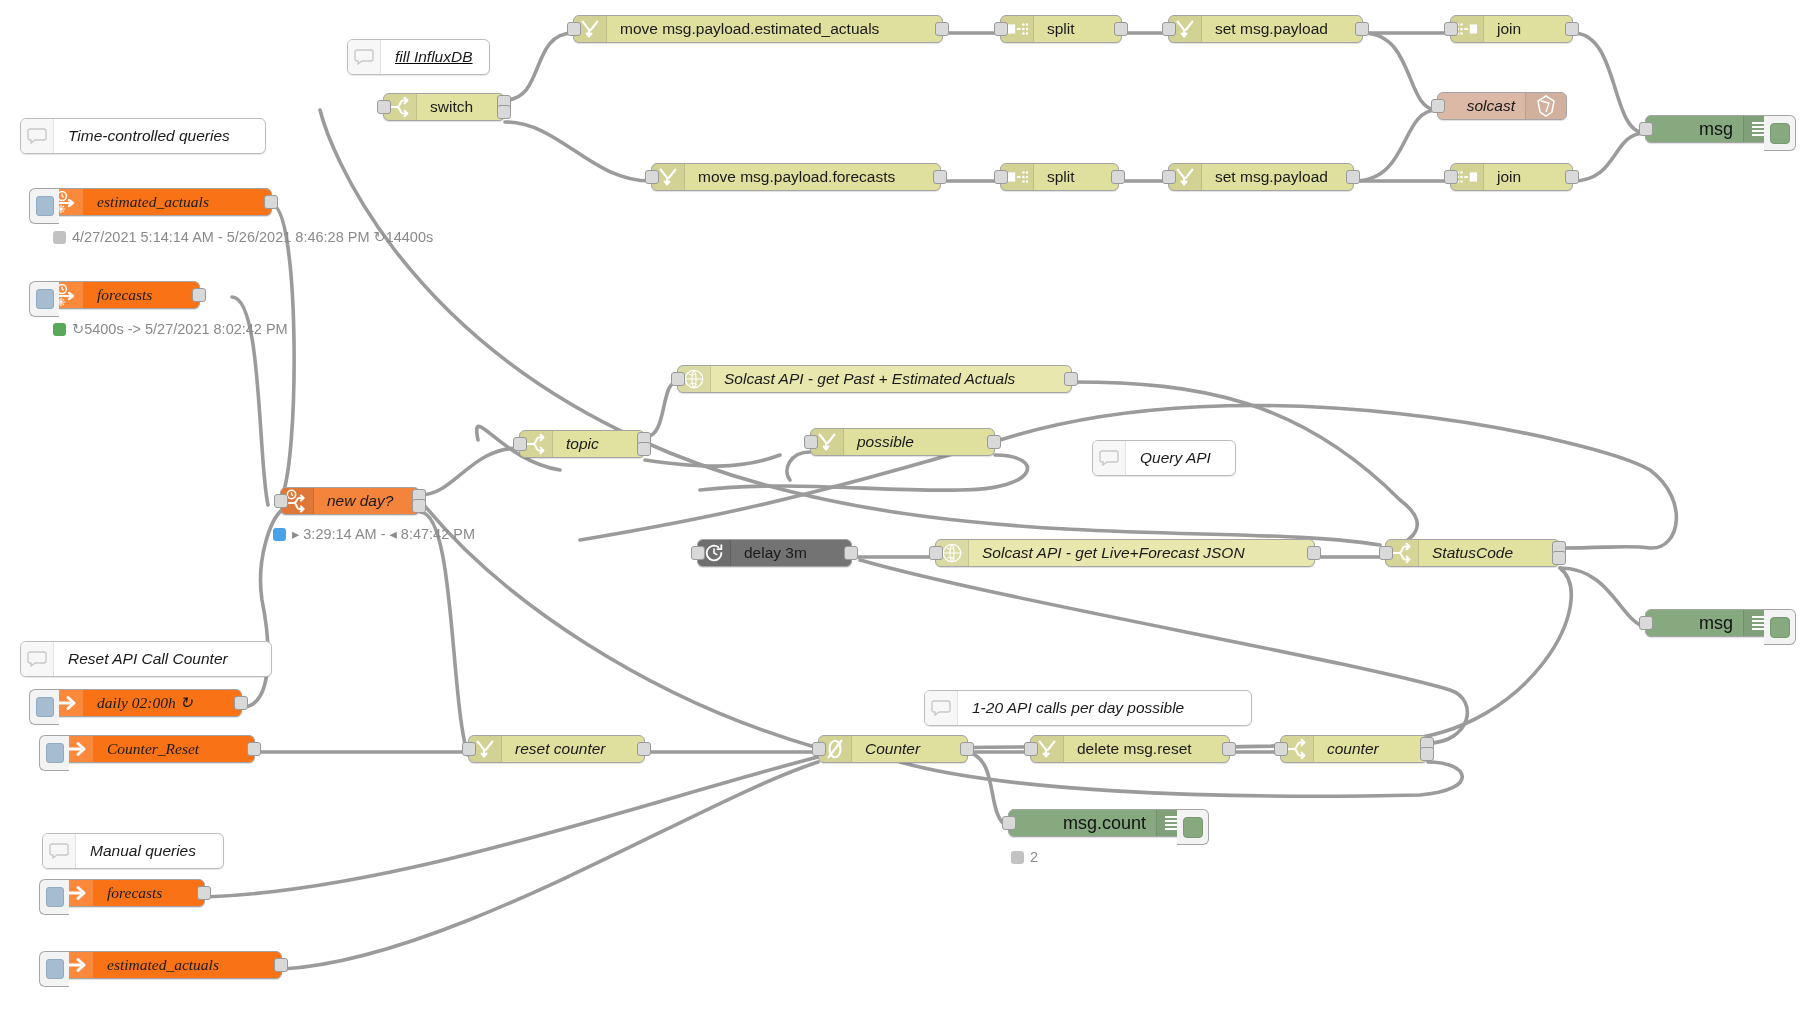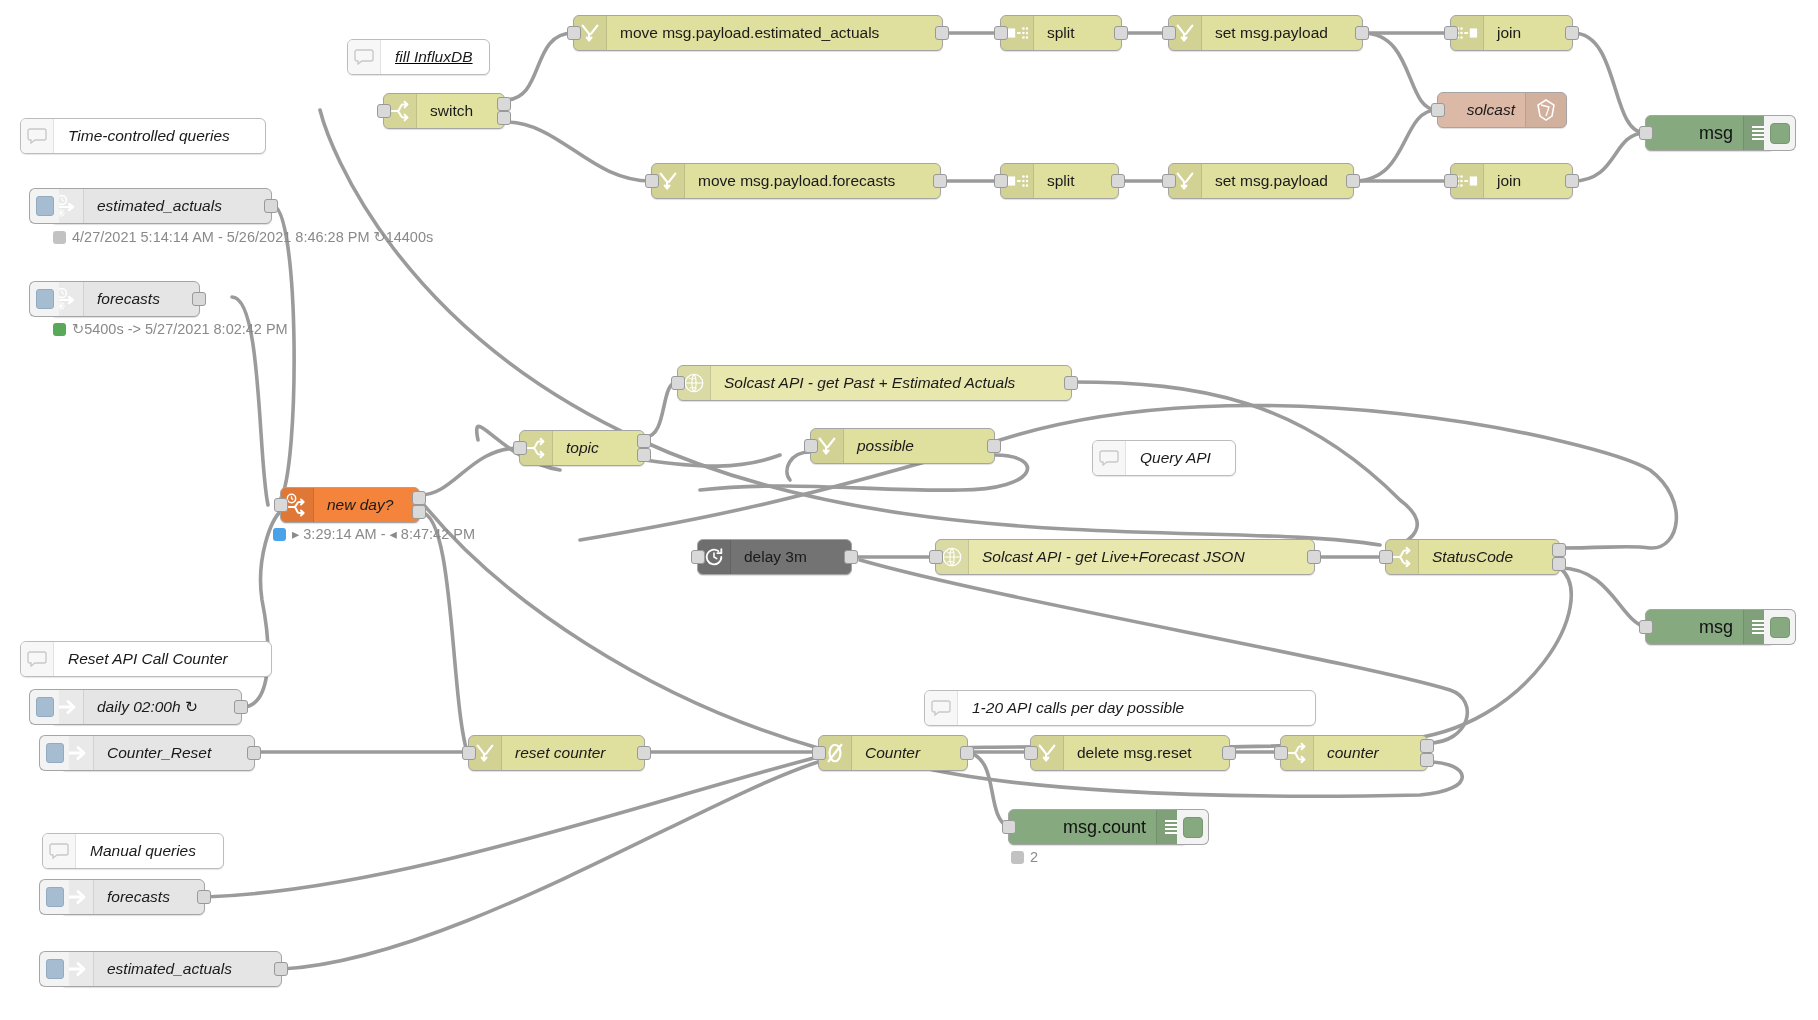--- a/index.html
+++ b/index.html
@@ -7,21 +7,21 @@
     font-family:"Liberation Sans","DejaVu Sans",sans-serif;
     width:1818px;height:1020px;overflow:hidden;
   }
   #canvas{position:relative;width:1818px;height:1020px;background:#fff;}
   svg#wires{position:absolute;left:0;top:0;width:1818px;height:1020px;pointer-events:none;}
   svg#wires path{fill:none;stroke:#9b9b9b;stroke-width:3.6;stroke-linecap:round;}
 
   
   .node{
     position:absolute;box-sizing:border-box;
-    height:36px;border-radius:6px;border:1px solid #a5a5a5;
+    height:28px;border-radius:6px;border:1px solid #a5a5a5;
     display:flex;align-items:stretch;
     box-shadow:0 1px 1px rgba(0,0,0,.13);
     background:#dfdf9e;
   }
   .node .ic{
     width:32px;flex:0 0 32px;display:flex;align-items:center;justify-content:center;
     border-right:1px solid rgba(0,0,0,.10);
     background:rgba(0,0,0,.055);border-radius:5px 0 0 5px;
   }
   .node .lbl{
@@ -40,21 +40,21 @@
   .port.out{right:-7px;}
   .port.out.p1{top:30%;}
   .port.out.p2{top:70%;}
 
   
   .c-func{background:#dfdf9e;}         
   .c-switch{background:#e2e2a0;}
   .c-http{background:#e7e7ae;}
   .c-delay{background:#737373;}
   .c-orange{background:#f4843c;}
-  .c-inject{background:#e5e5e5;}
+  .c-inject{background:#f97316;font-family:Liberation Serif, serif;}
   .c-debug{background:#87a980;}
   .c-influx{background:#dcb8a6;}
 
   .c-delay .ic{background:rgba(0,0,0,.045);}
   .c-orange .ic{background:rgba(0,0,0,.085);}
   .c-inject .ic{background:rgba(255,255,255,.16);}
 
   
   .node.inject{padding-left:0;}
   .inject .btn{
@@ -232,21 +232,21 @@
 
   <div class="comment" style="left:20px;top:641px;width:252px;">
     <span class="ic">
       <svg class="g" width="20" height="16" viewBox="0 0 20 16">
           <path d="M3 1h14a2 2 0 0 1 2 2v7a2 2 0 0 1-2 2H8l-4 3v-3H3a2 2 0 0 1-2-2V3a2 2 0 0 1 2-2z" fill="none" stroke="#c9c9c9" stroke-width="1.4"></path>
         </svg>
     </span>
     <span class="lbl">Reset API Call Counter</span>
   </div>
 
-  <div class="comment" style="left:924px;top:690px;width:392px;">
+  <div class="comment" style="left:924px;top:690px;width:328px;">
     <span class="ic">
       <svg class="g" width="20" height="16" viewBox="0 0 20 16">
           <path d="M3 1h14a2 2 0 0 1 2 2v7a2 2 0 0 1-2 2H8l-4 3v-3H3a2 2 0 0 1-2-2V3a2 2 0 0 1 2-2z" fill="none" stroke="#c9c9c9" stroke-width="1.4"></path>
         </svg>
     </span>
     <span class="lbl">1-20 API calls per day possible</span>
   </div>
 
   <div class="comment" style="left:42px;top:833px;width:182px;">
     <span class="ic">

